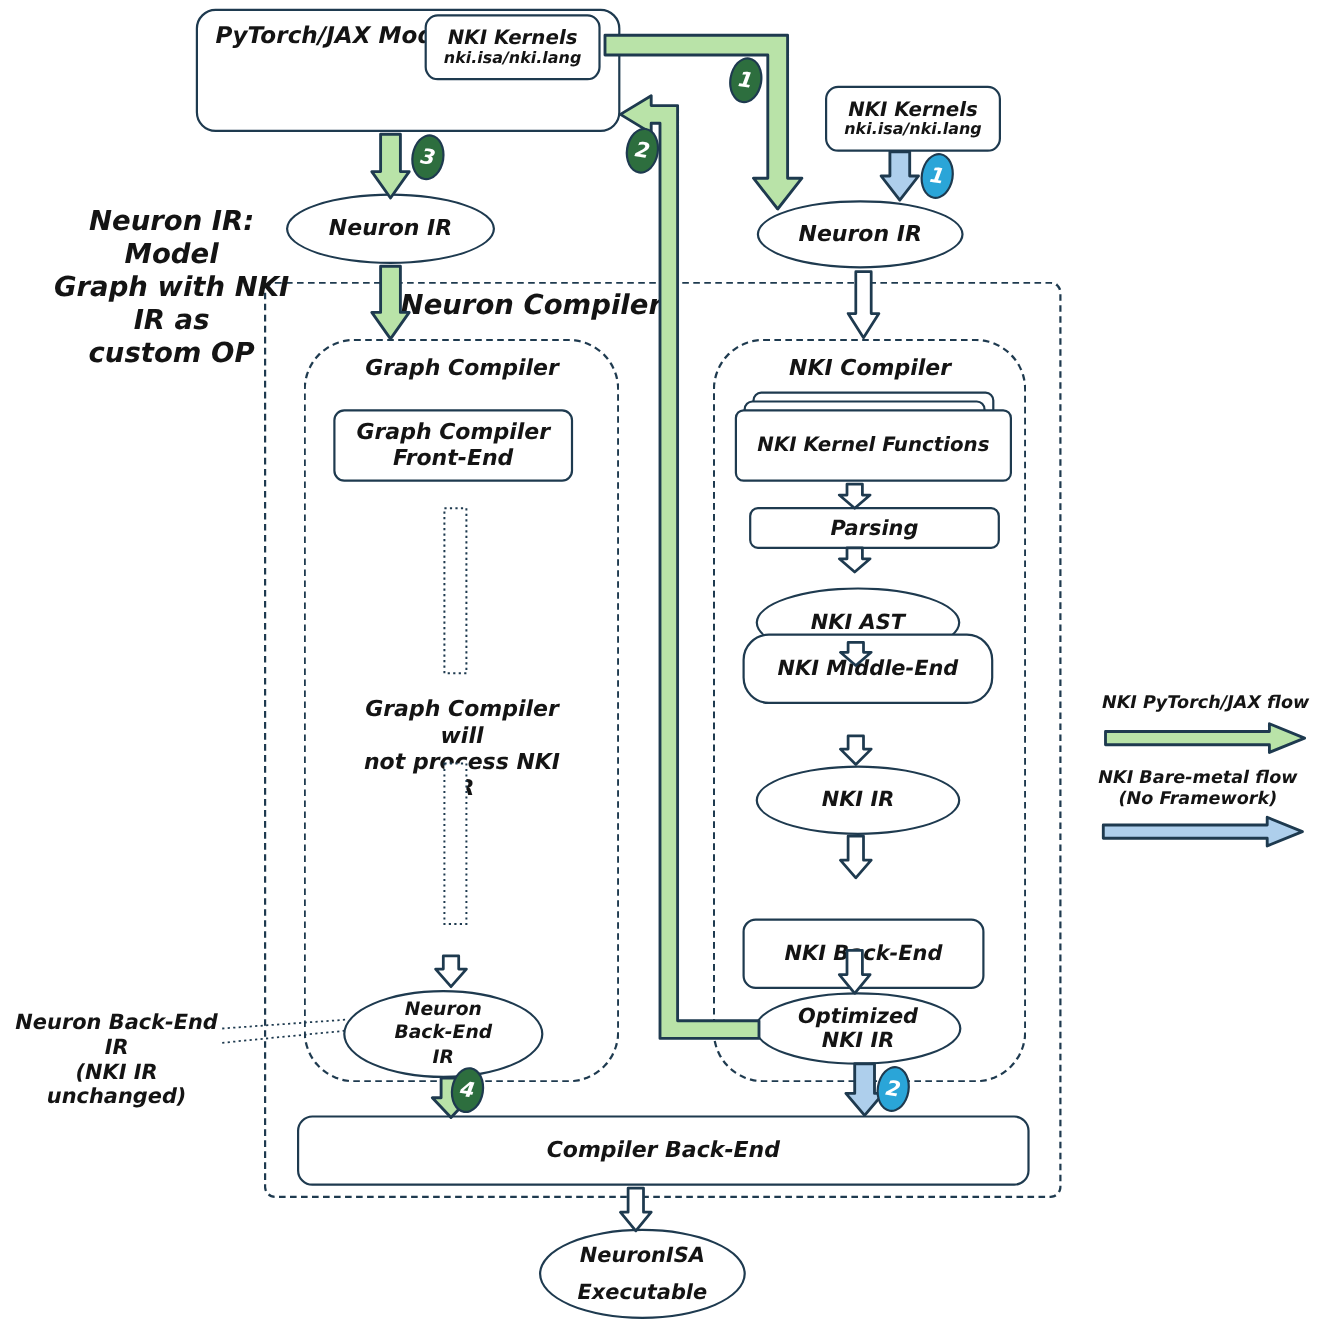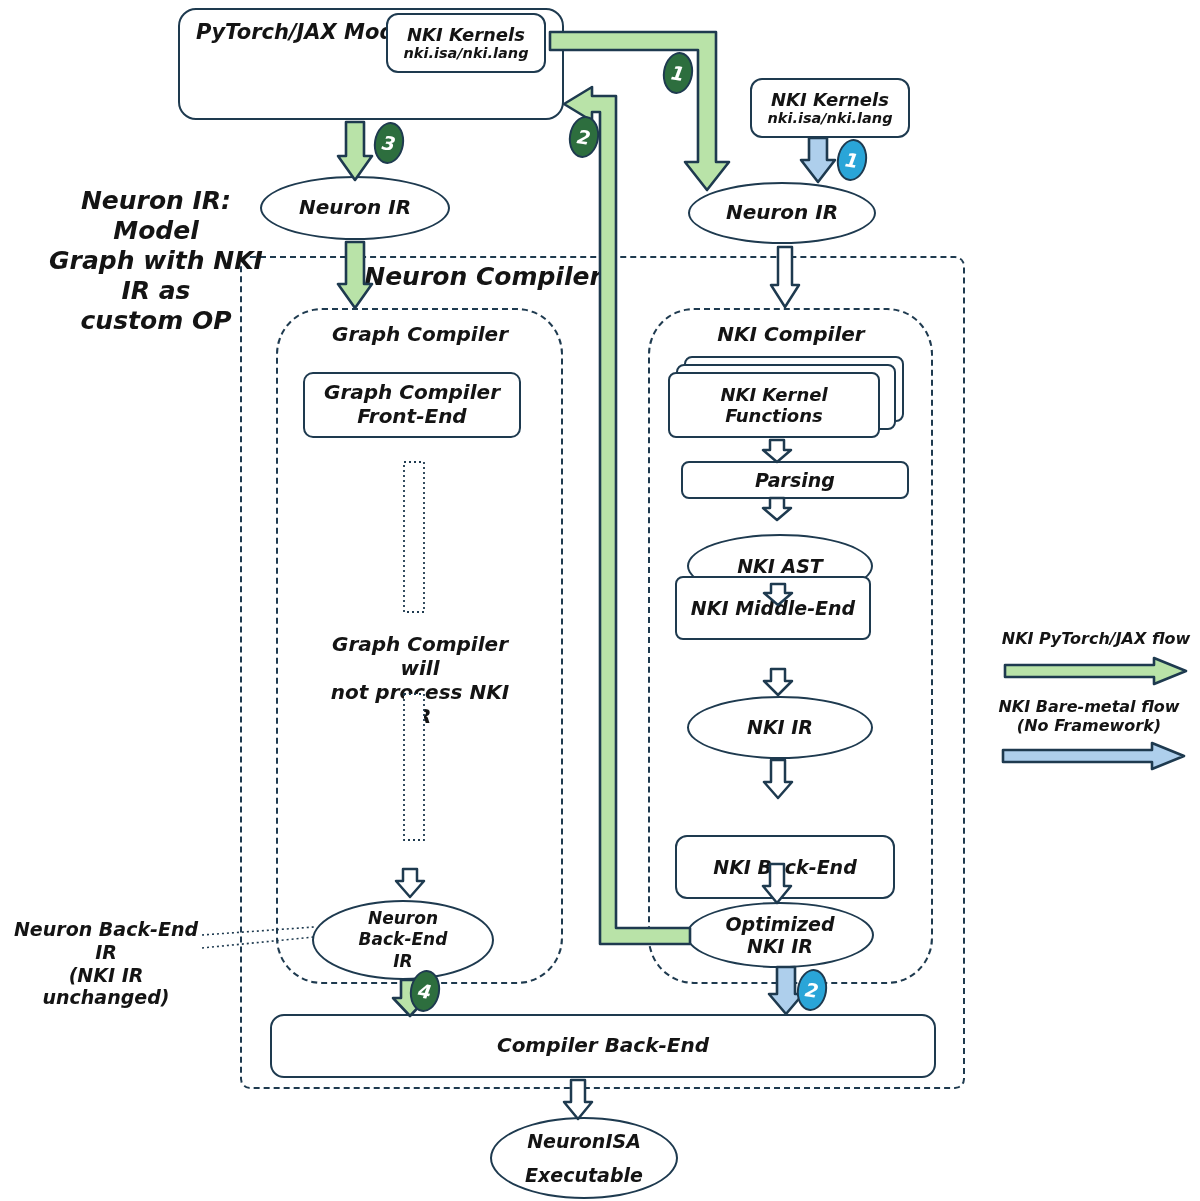--- a/index.html
+++ b/index.html
@@ -90,33 +90,33 @@
     <span>Neuron</span>
     <span>Back-End</span>
     <span>IR</span>
   </div>
 
   <div class="dashedbox rounded" style="left:648px;top:308px;width:285px;height:676px;"></div>
   <div class="label" style="left:696px;top:322px;width:190px;font-size:20px;">NKI Compiler</div>
 
   <div class="box" style="left:684px;top:356px;width:220px;height:66px;border-radius:8px;"></div>
   <div class="box" style="left:676px;top:364px;width:220px;height:66px;border-radius:8px;"></div>
-  <div class="box" style="left:668px;top:372px;width:212px;height:66px;border-radius:8px;font-size:18px;">
+  <div class="box" style="left:668px;top:372px;width:252px;height:66px;border-radius:8px;font-size:18px;">
     <span>NKI Kernel Functions</span>
   </div>
 
   <div class="box" style="left:681px;top:461px;width:228px;height:38px;border-radius:8px;font-size:19px;">
     <span>Parsing</span>
   </div>
 
   <div class="box ellipse" style="left:687px;top:534px;width:186px;height:64px;font-size:19px;">
     <span>NKI AST</span>
   </div>
 
-  <div class="box" style="left:675px;top:576px;width:196px;height:64px;border-radius:8px;font-size:19px;">
+  <div class="box" style="left:675px;top:576px;width:228px;height:64px;border-radius:24px;font-size:19px;">
     <span>NKI Middle-End</span>
   </div>
 
   <div class="box ellipse" style="left:687px;top:696px;width:186px;height:63px;font-size:19px;">
     <span>NKI IR</span>
   </div>
 
   <div class="box" style="left:675px;top:835px;width:220px;height:64px;border-radius:12px;font-size:19px;">
     <span>NKI Back-End</span>
   </div>

